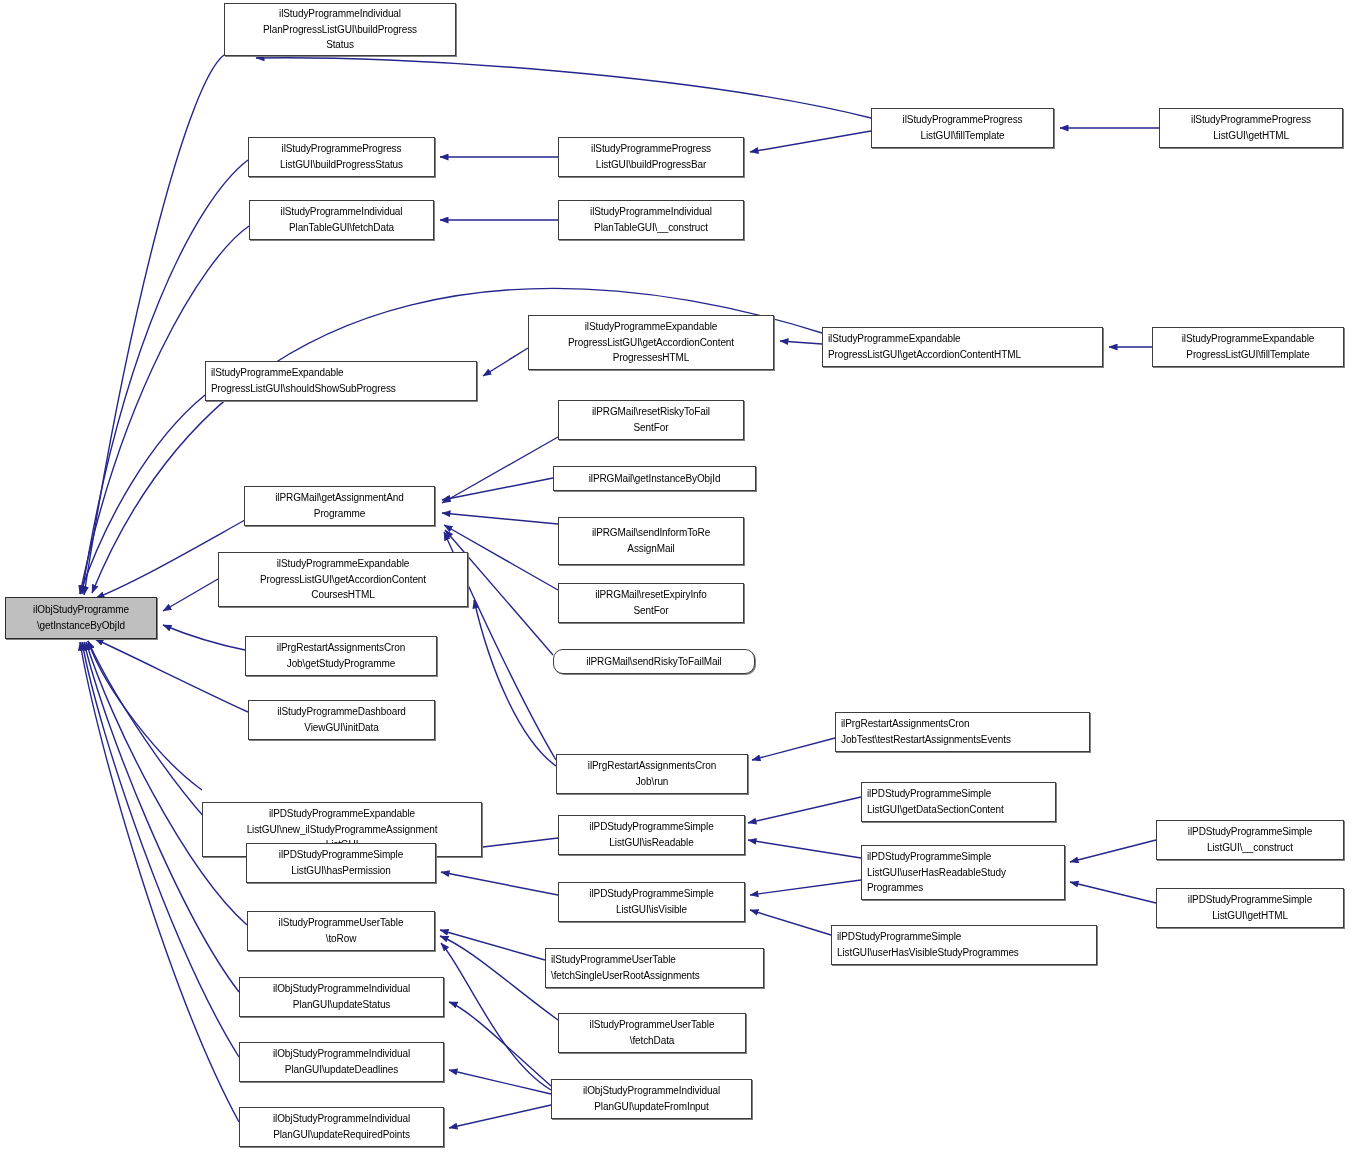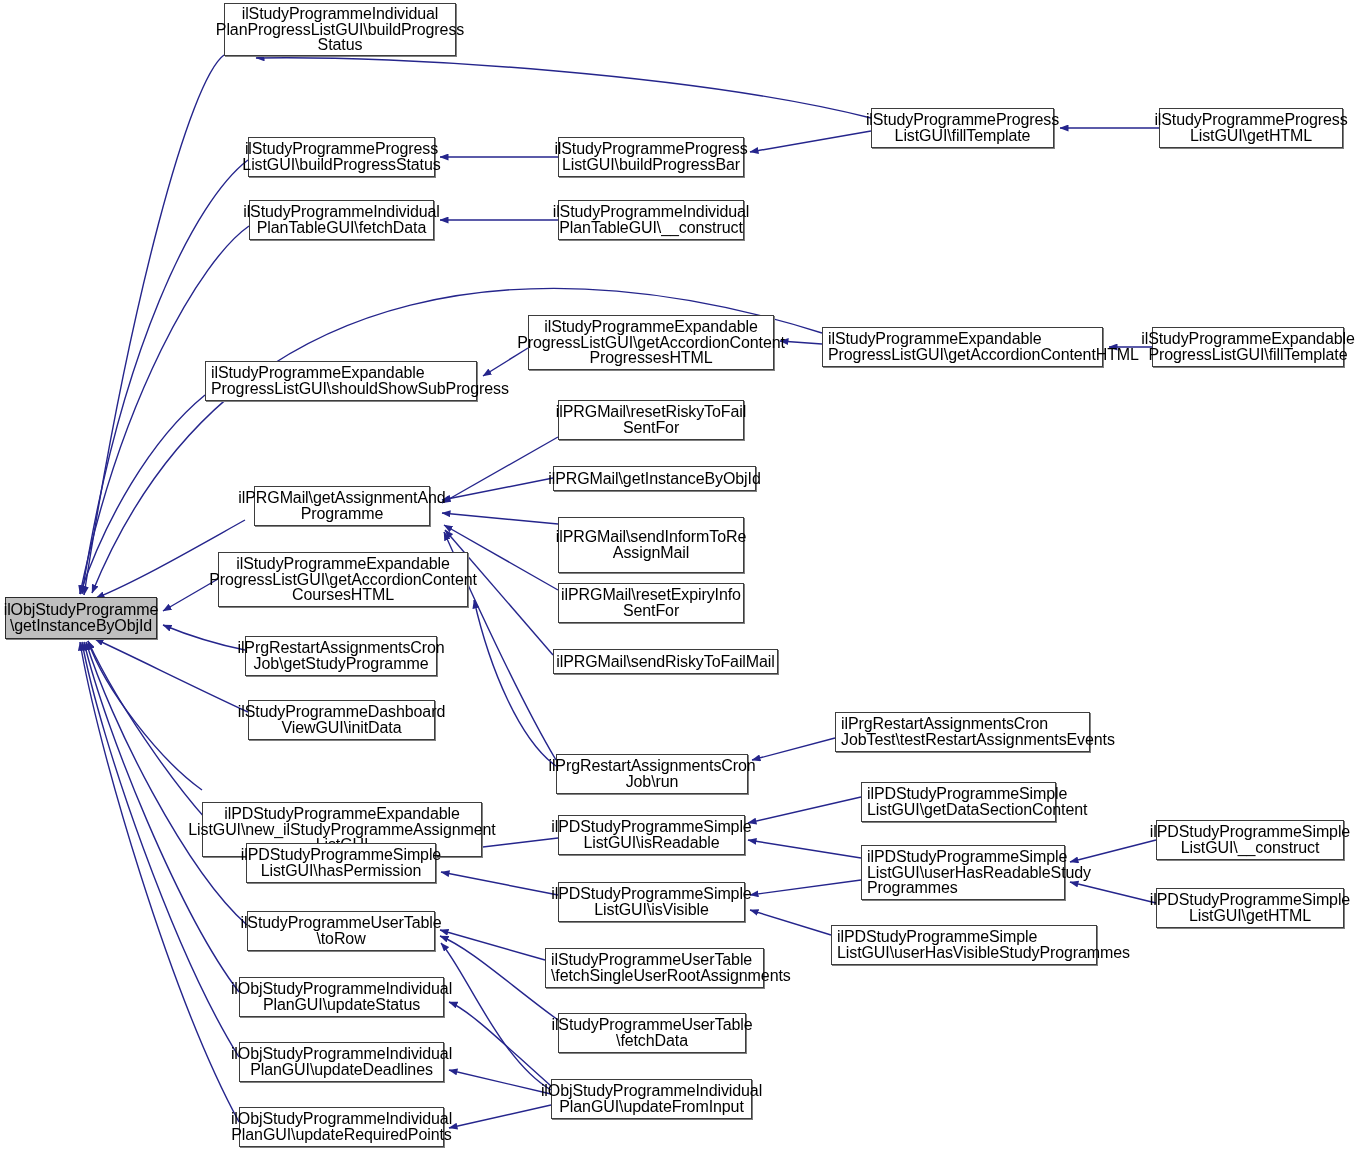--- a/index.html
+++ b/index.html
@@ -24,21 +24,21 @@
     width: 1355px;
     height: 1154px;
     pointer-events: none;
   }
   .node {
     position: absolute;
     box-sizing: border-box;
     border: 1px solid #3d3d3d;
     background: #ffffff;
     color: #000000;
-    font-size: 16px;
+    font-size: 10px;
     line-height: 15.6px;
     display: flex;
     align-items: center;
     justify-content: center;
     text-align: center;
     padding: 0 3px;
     white-space: pre-line;
     letter-spacing: -0.1px;
     box-shadow: 1px 1px 0 0 #808080;
     z-index: 2;
@@ -134,26 +134,26 @@
 ProgressesHTML</div>
       <div class="node leftalign" style="left: 205px; top: 361px; width: 272px; height: 40px;">ilStudyProgrammeExpandable
 ProgressListGUI\shouldShowSubProgress</div>
       <div class="node leftalign" style="left: 822px; top: 327px; width: 281px; height: 40px;">ilStudyProgrammeExpandable
 ProgressListGUI\getAccordionContentHTML</div>
       <div class="node" style="left: 1152px; top: 327px; width: 192px; height: 40px;">ilStudyProgrammeExpandable
 ProgressListGUI\fillTemplate</div>
       <div class="node" style="left: 558px; top: 400px; width: 186px; height: 40px;">ilPRGMail\resetRiskyToFail
 SentFor</div>
       <div class="node" style="left: 553px; top: 466px; width: 203px; height: 25px;">ilPRGMail\getInstanceByObjId</div>
-      <div class="node" style="left: 558px; top: 517px; width: 186px; height: 56px;">ilPRGMail\sendInformToRe
+      <div class="node" style="left: 558px; top: 517px; width: 186px; height: 48px;">ilPRGMail\sendInformToRe
 AssignMail</div>
       <div class="node" style="left: 558px; top: 583px; width: 186px; height: 40px;">ilPRGMail\resetExpiryInfo
 SentFor</div>
-      <div class="node" style="left: 553px; top: 649px; width: 225px; height: 25px;">ilPRGMail\sendRiskyToFailMail</div>
-      <div class="node" style="left: 254px; top: 486px; width: 176px; height: 40px;">ilPRGMail\getAssignmentAnd
+      <div class="node" style="left: 553px; top: 649px; width: 202px; height: 25px; border-radius: 10px;">ilPRGMail\sendRiskyToFailMail</div>
+      <div class="node" style="left: 244px; top: 486px; width: 191px; height: 40px;">ilPRGMail\getAssignmentAnd
 Programme</div>
       <div class="node" style="left: 218px; top: 552px; width: 250px; height: 55px;">ilStudyProgrammeExpandable
 ProgressListGUI\getAccordionContent
 CoursesHTML</div>
       <div class="node" style="left: 245px; top: 636px; width: 192px; height: 40px;">ilPrgRestartAssignmentsCron
 Job\getStudyProgramme</div>
       <div class="node" style="left: 248px; top: 700px; width: 187px; height: 40px;">ilStudyProgrammeDashboard
 ViewGUI\initData</div>
       <div class="node" style="left: 202px; top: 766px; width: 280px; height: 55px; margin-top: 36px;">ilPDStudyProgrammeExpandable
 ListGUI\new_ilStudyProgrammeAssignment

